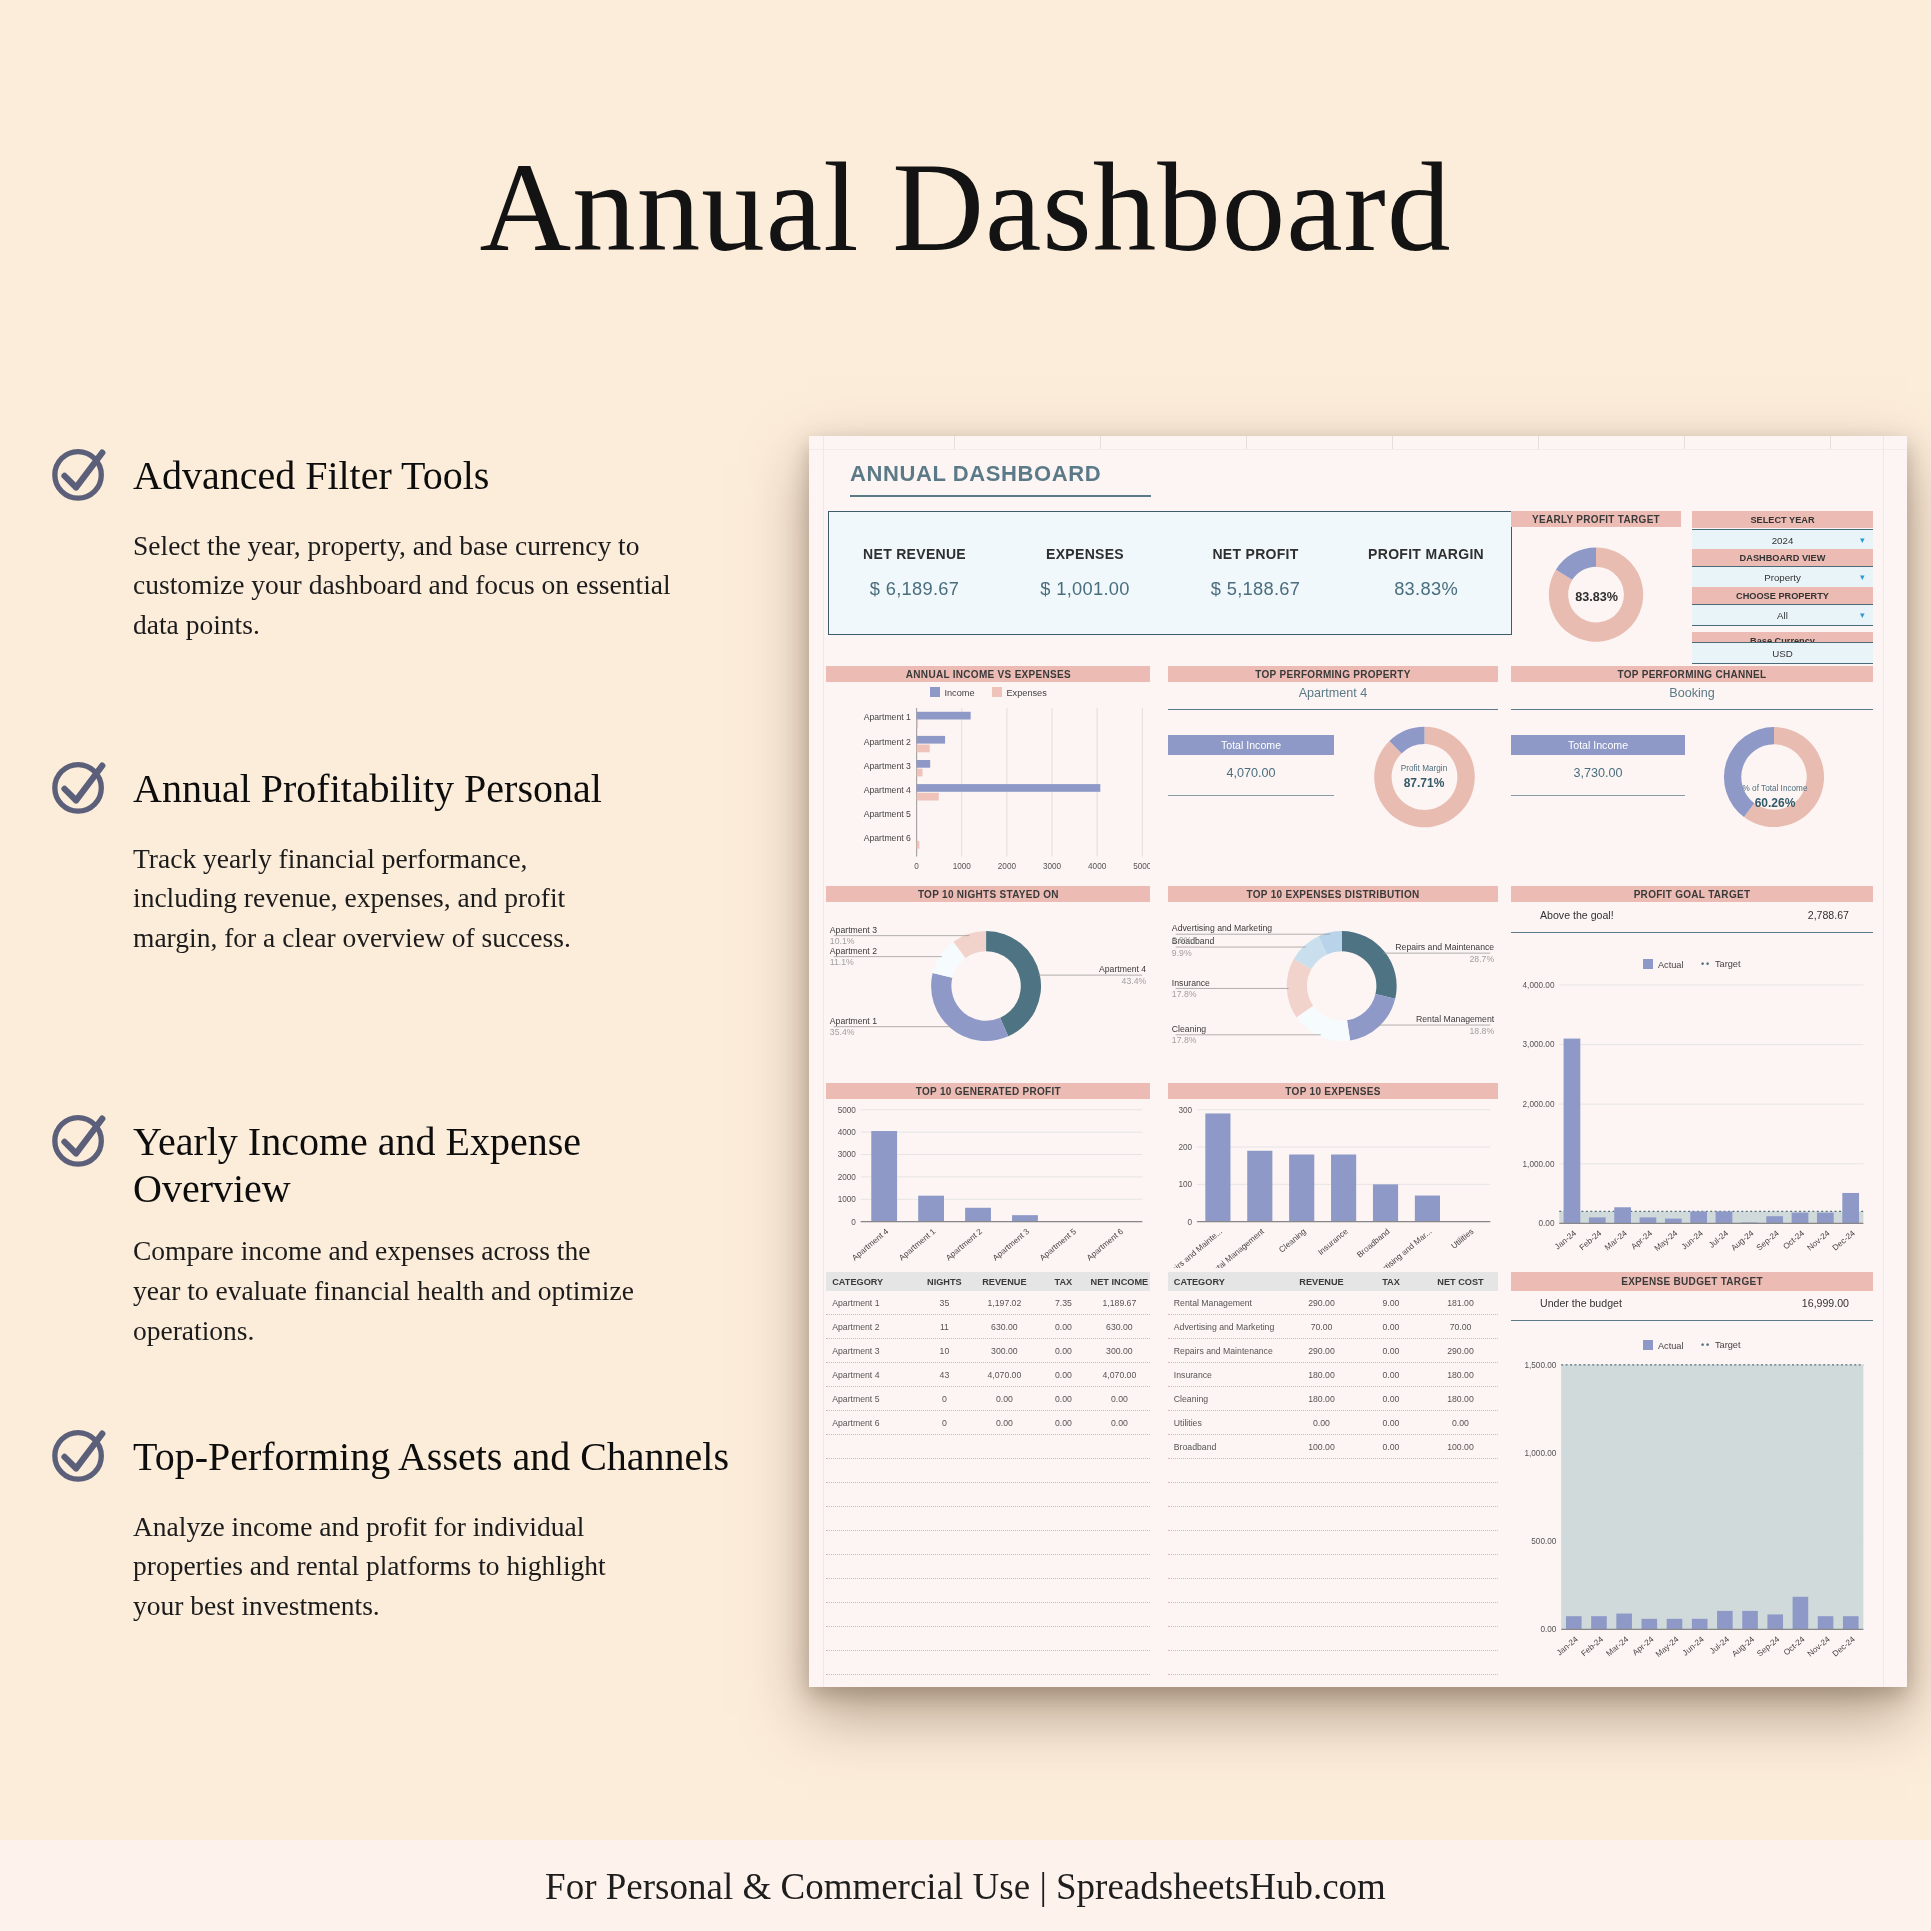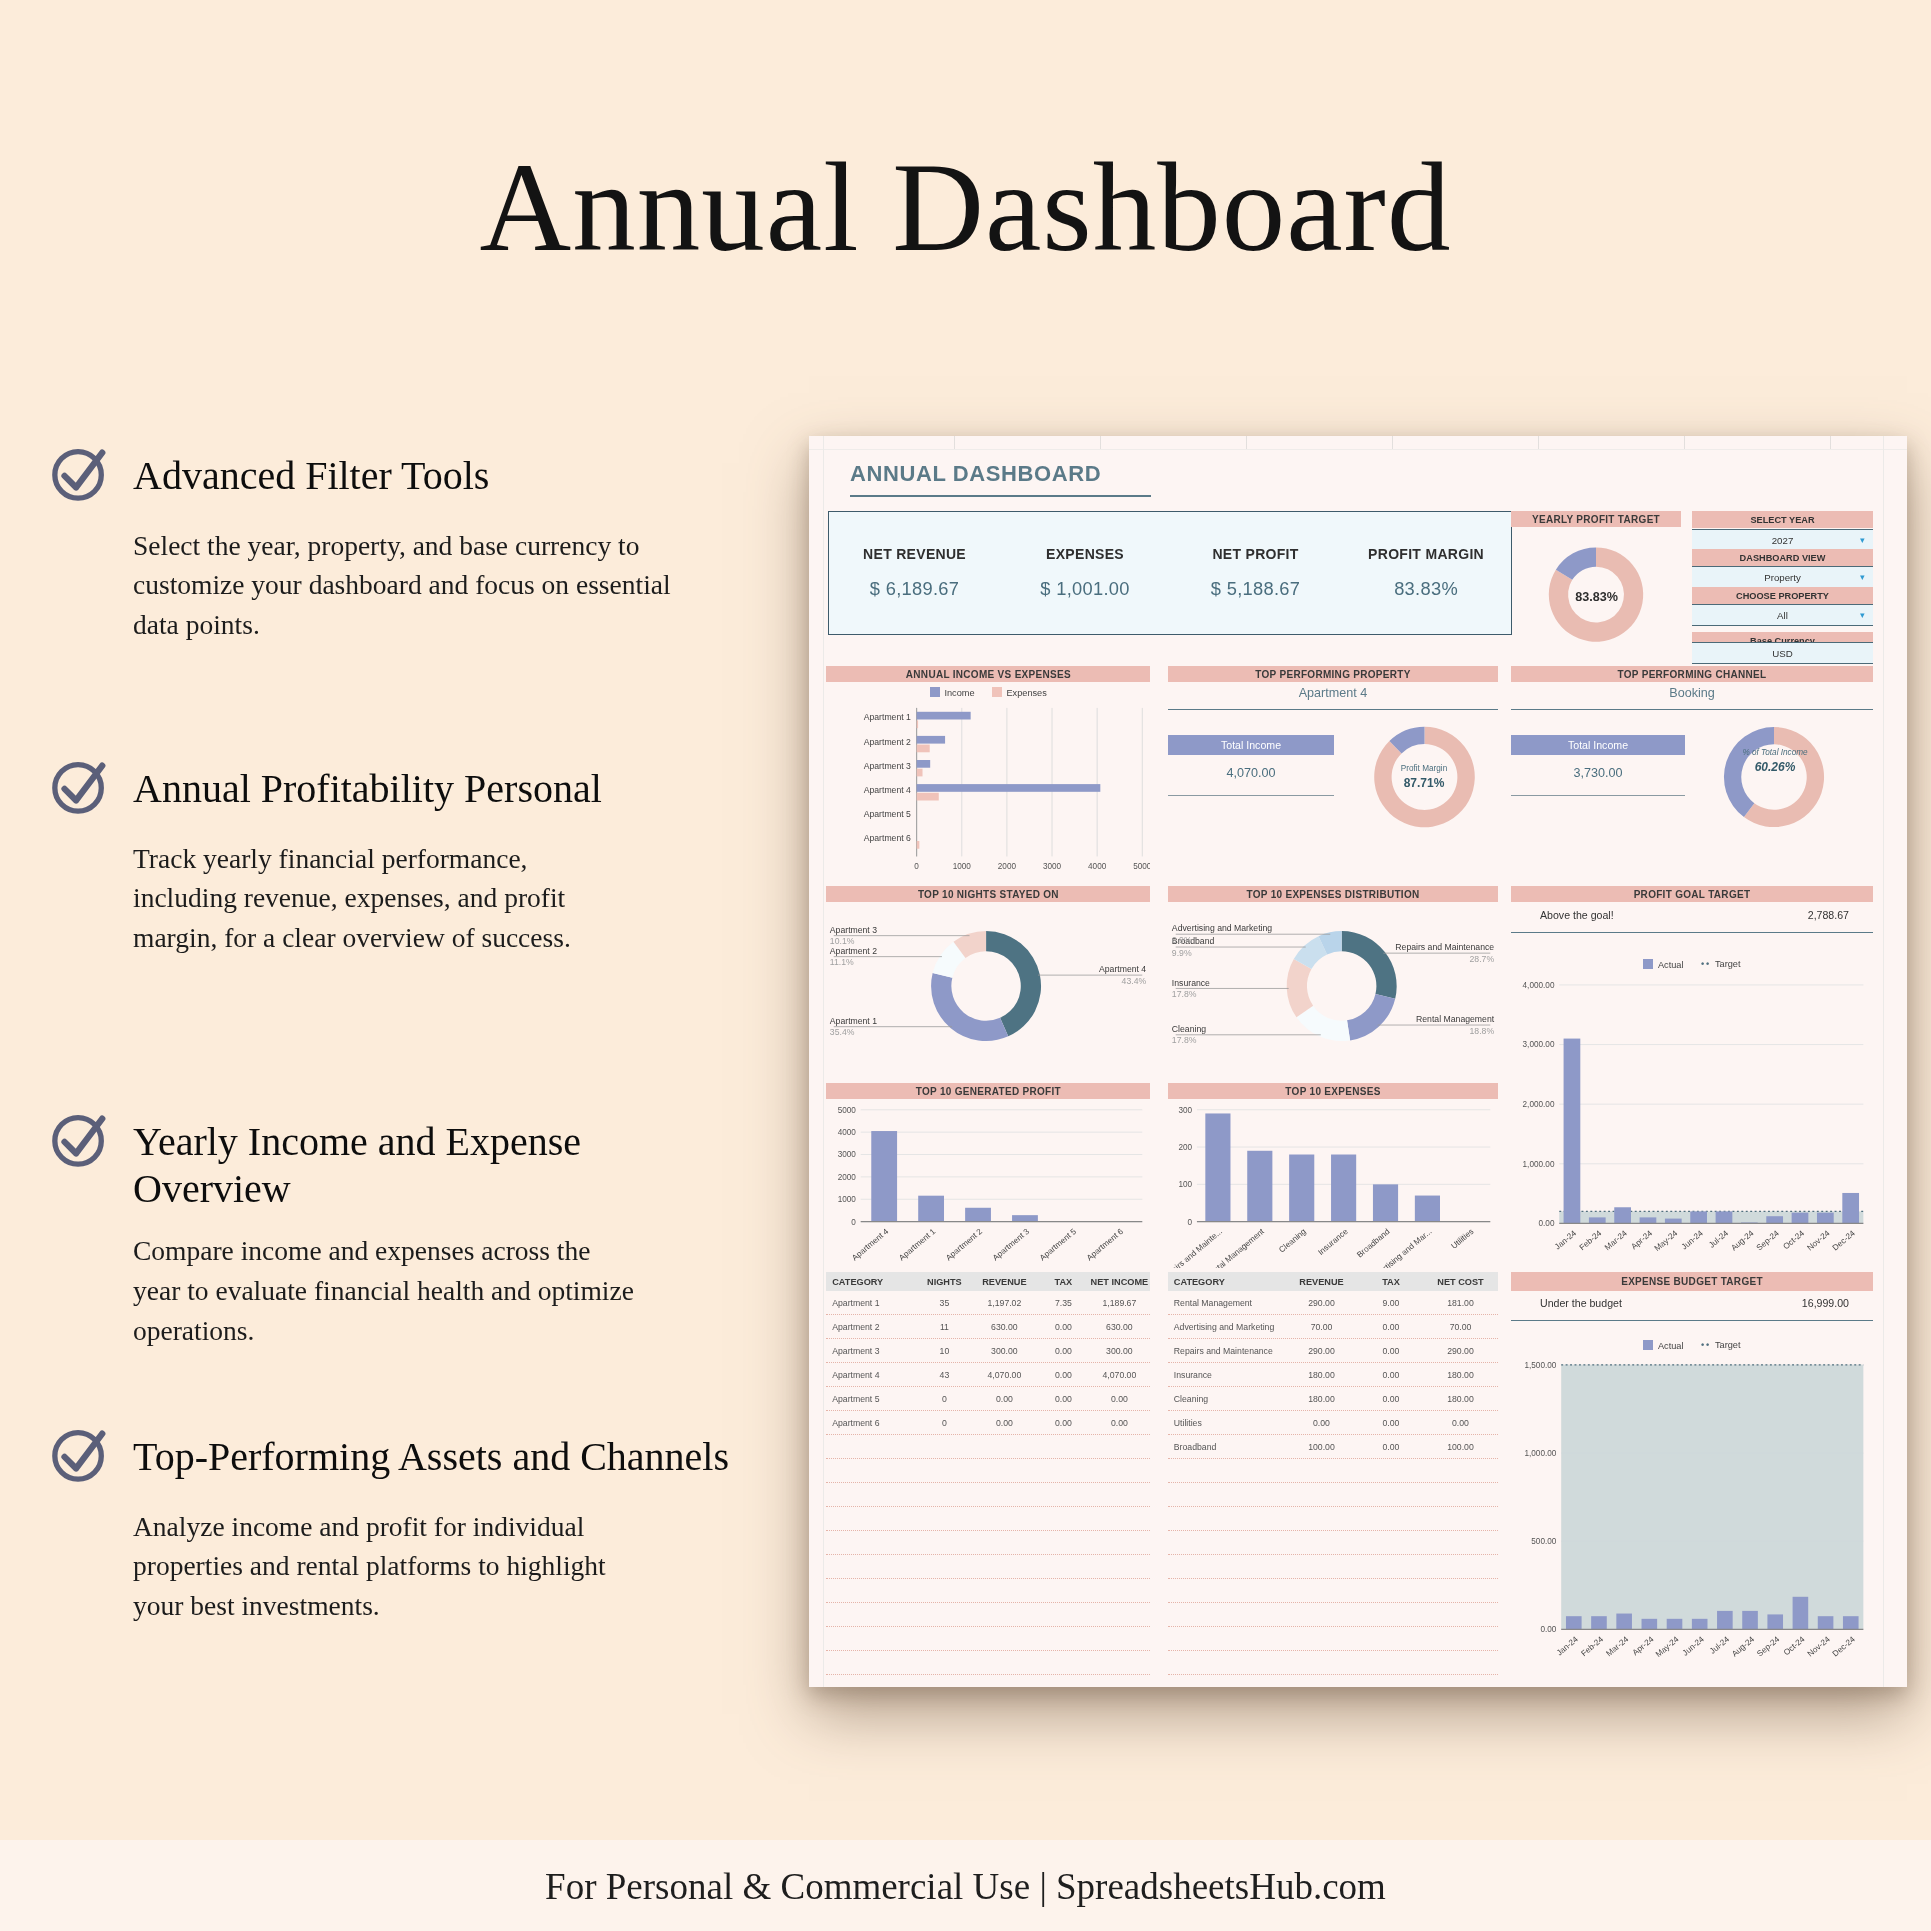--- a/index.html
+++ b/index.html
@@ -171,21 +171,21 @@
   <div class="chart" style="left:702px;top:95px;width:170px;height:131px;"><svg width="170" height="131" viewBox="0 0 176 136">
         <path d="M88,17 A49,49 0 1 1 46.34985105423198,40.18788864127269 L63.349911848423005,50.72344429789608 A29,29 0 1 0 88,37 Z" fill="#e9bcb2"></path>
         <path d="M46.34985105423198,40.18788864127269 A49,49 0 0 1 87.99999999999999,17 L88,37 A29,29 0 0 0 63.349911848423005,50.72344429789608 Z" fill="#8e99c8"></path>
       </svg></div>
   <div class="donut-center big" style="left:739px;top:151px;width:97px;">
     <div class="l2">83.83%</div>
   </div>
 
   <div class="ctl-hdr" style="top:75px;">SELECT YEAR</div>
   <div class="ctl-val" style="top:93px;">
-      <span>2027</span>
+      <span>2024</span>
       <span class="arrow">▼</span>
     </div>
   <div class="ctl-hdr" style="top:113px;">DASHBOARD VIEW</div>
   <div class="ctl-val" style="top:130px;">
       <span>Property</span>
       <span class="arrow">▼</span>
     </div>
   <div class="ctl-hdr" style="top:151px;">CHOOSE PROPERTY</div>
   <div class="ctl-val" style="top:168px;">
       <span>All</span>
@@ -251,21 +251,21 @@
 
   <div class="section-name" style="left:702px;top:250px;width:362px;">Booking</div>
   <div class="rule" style="left:702px;top:273px;width:362px;"></div>
   <div class="banner" style="left:702px;top:299px;width:174px;">Total Income</div>
   <div class="banner-value" style="left:702px;top:330px;width:174px;">3,730.00</div>
   <div class="thinrule" style="left:702px;top:359px;width:174px;"></div>
   <div class="chart" style="left:888px;top:282px;width:154px;height:147px;"><svg width="154" height="147" viewBox="0 0 160 152">
         <path d="M80,9 A52,52 0 1 1 48.75202669985724,102.56397676634859 L59.56863284221435,88.17644634722792 A34,34 0 1 0 80,27 Z" fill="#e9bcb2"></path>
         <path d="M48.75202669985724,102.56397676634859 A52,52 0 0 1 79.99999999999999,9 L79.99999999999999,27 A34,34 0 0 0 59.56863284221435,88.17644634722792 Z" fill="#8e99c8"></path>
       </svg></div>
-  <div class="donut-center" style="left:908px;top:312px;width:116px;font-style:italic;">
+  <div class="donut-center" style="left:908px;top:348px;width:116px;">
     <div class="l1">% of Total Income</div>
     <div class="l2">60.26%</div>
   </div>
 
   <div class="hdr" style="left:17.4px;top:450px;width:324px;">TOP 10 NIGHTS STAYED ON</div>
   <div class="hdr" style="left:359px;top:450px;width:330px;">TOP 10 EXPENSES DISTRIBUTION</div>
   <div class="hdr" style="left:702px;top:450px;width:362px;">PROFIT GOAL TARGET</div>
 
   <div class="chart" style="left:17.4px;top:467px;width:324px;height:168px;"><svg width="324" height="168" viewBox="0 0 336 174">
         <path d="M166,29 A57,57 0 0 1 188.96566683567875,138.16874683939233 L180.50463168569183,118.94868221435304 A36,36 0 0 0 166,50 Z" fill="#4e7383"></path>

